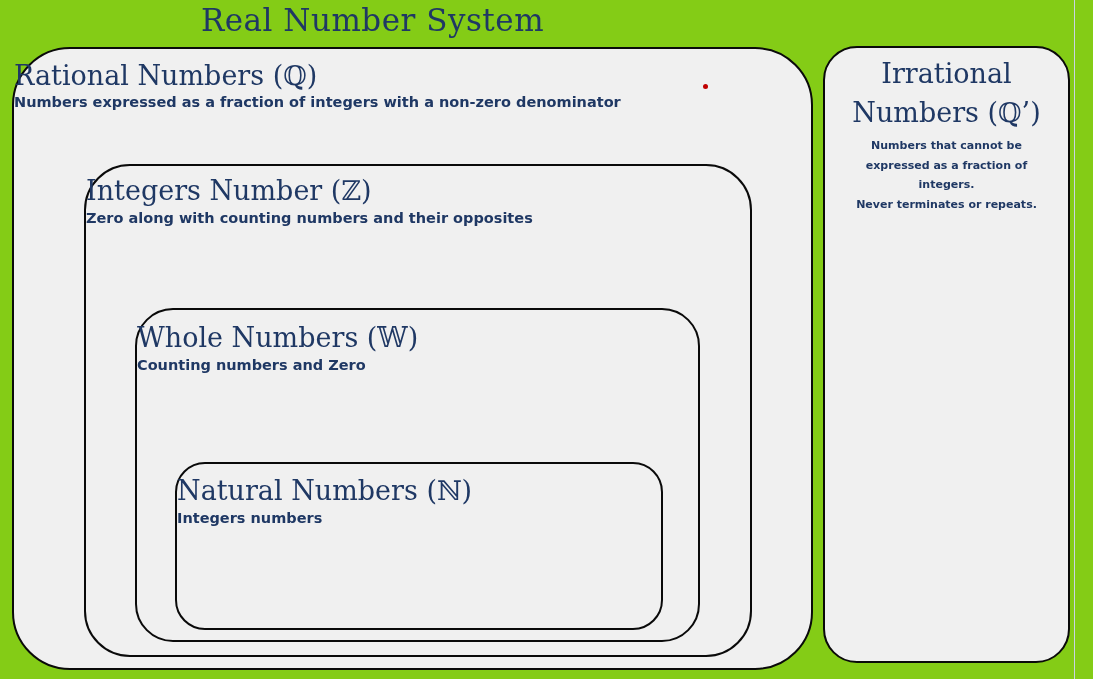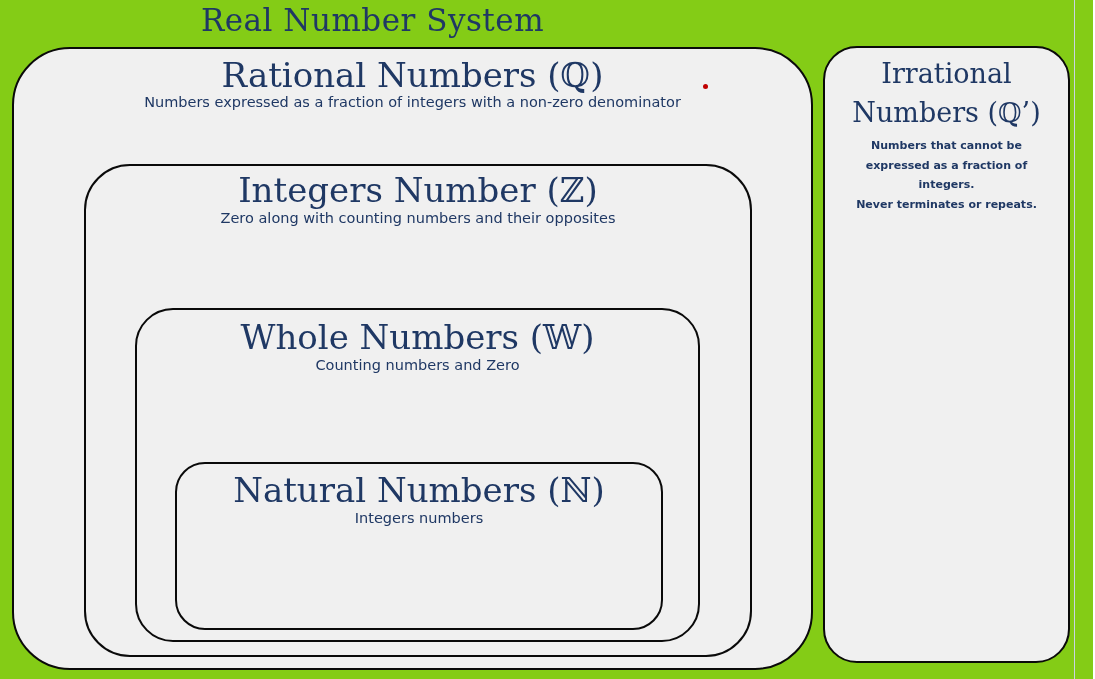--- a/index.html
+++ b/index.html
@@ -51,37 +51,35 @@
   #box-integers  { left: 82px;  top: 162px; width: 668px; height: 493px; border-radius: 46px; }
   #box-whole     { left: 131px; top: 304px; width: 565px; height: 334px; border-radius: 38px; }
   #box-natural   { left: 169px; top: 456px; width: 488px; height: 168px; border-radius: 30px; }
   #box-irrational{ left: 823px; top: 46px;  width: 247px; height: 617px; border-radius: 34px; }
 
   
   .set-head {
     position: absolute;
     left: 0;
     right: 0;
-    text-align: center;
     color: #1f3864;
     font-family: "DejaVu Serif", "Liberation Serif", serif;
-    font-size: 34px;
+    font-size: 27px;
     font-weight: 400;
     line-height: 33px;
     white-space: nowrap;
   }
   .set-sub {
     position: absolute;
     left: 0;
     right: 0;
-    text-align: center;
     color: #1f3864;
     font-family: "DejaVu Sans", "Liberation Sans", sans-serif;
     font-size: 14.5px;
-    font-weight: 400;
+    font-weight: 700;
     line-height: 19px;
     white-space: nowrap;
   }
 
   #rational-head  { top: 10px; }
   #rational-sub   { top: 44px; }
 
   #integers-head  { top: 8px; }
   #integers-sub   { top: 43px; }
 

